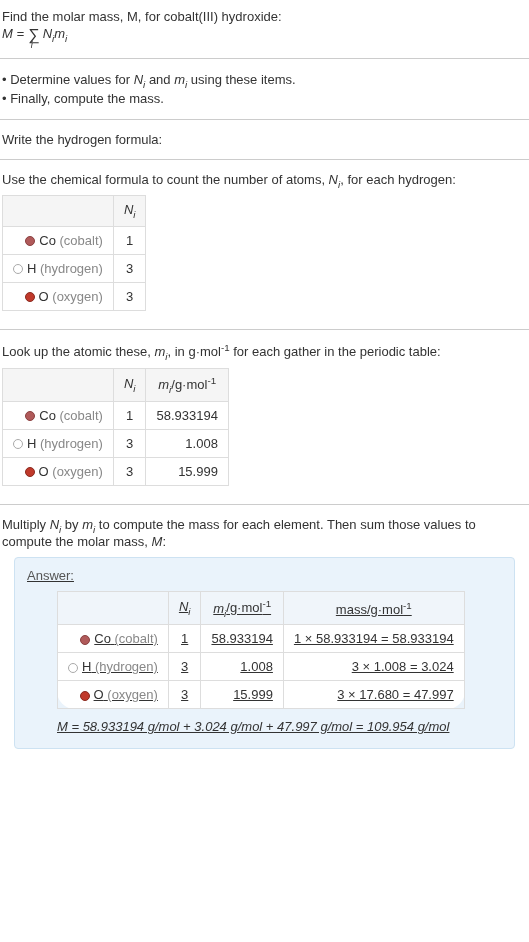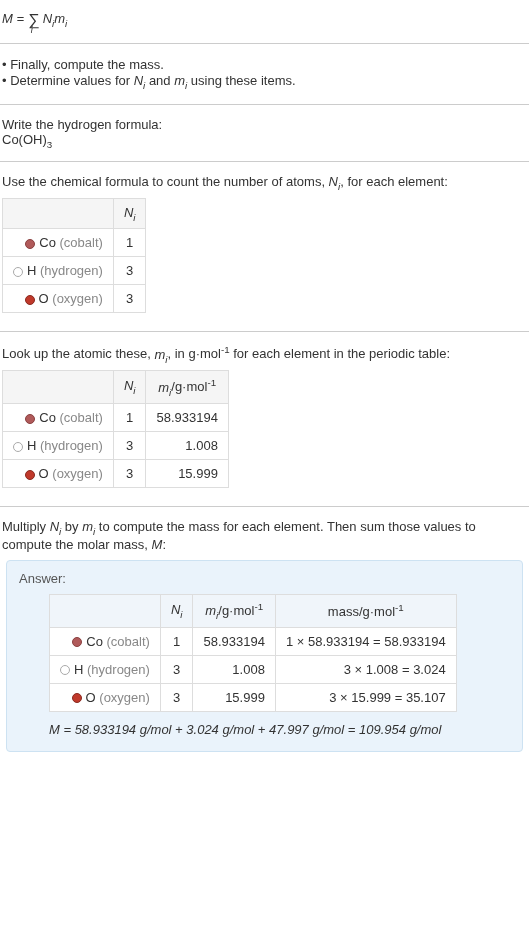--- a/index.html
+++ b/index.html
@@ -21,20 +21,21 @@
     }
     .formula {
       font-style: italic;
       margin: 2px 0;
     }
     .sub { vertical-align: sub; font-size: 0.75em; }
     .sup { vertical-align: super; font-size: 0.75em; }
     table {
       border-collapse: collapse;
       margin: 6px 0;
+      border-radius: 18px;
     }
     th, td {
       border: 1px solid #ddd;
       padding: 6px 10px;
       text-align: right;
       font-weight: normal;
     }
     th {
       background: #f5f5f5;
       text-align: center;
@@ -51,66 +52,67 @@
     }
     .sw-co { background: #b05a5a; border: 1px solid #8a4040; }
     .sw-h { background: #fff; border: 1px solid #aaa; }
     .sw-o { background: #c0392b; border: 1px solid #8a2a20; }
     .num { text-align: center; }
     .answer-box {
       background: #eaf3fb;
       border: 1px solid #cde2f2;
       border-radius: 4px;
       padding: 10px 20px 14px 12px;
-      margin: 4px 6px;
+      margin: 4px 14px;
+      text-decoration: underline;
     }
     .answer-label { color: #555; margin-bottom: 8px; }
     .answer-box table { background: #fff; margin-left: 30px; }
     .answer-box th { background: #f0f5fa; }
     .answer-sum {
       font-style: italic;
       margin: 10px 0 0 30px;
     }
     .inline-i { font-style: italic; }
     .plan-line { margin: 1px 0; }
   </style>
 </head>
 <body>
 
 <div class="section">
+  <div>
+    <span>Find the molar mass, M, for cobalt(III) hydroxide:</span>
+  </div>
   <div class="formula">
     <span>M = </span><span style="position:relative;display:inline-block;vertical-align:middle;">
       <span style="font-size:16px;">∑</span>
       <span style="position:absolute;left:3px;top:14px;font-size:9px;">i</span>
     </span>
     <span> N<span class="sub">i</span>m<span class="sub">i</span></span>
   </div>
 </div>
 
 <hr>
 
 <div class="section">
+  <div class="plan-line">• Determine values for <span class="inline-i">N<span class="sub">i</span></span> and <span class="inline-i">m<span class="sub">i</span></span> using these items.</div>
   <div class="plan-line">• Finally, compute the mass.</div>
-  <div class="plan-line">• Determine values for <span class="inline-i">N<span class="sub">i</span></span> and <span class="inline-i">m<span class="sub">i</span></span> using these items.</div>
 </div>
 
 <hr>
 
 <div class="section">
   <div>Write the hydrogen formula:</div>
+</div>
+
+<hr>
+
+<div class="section">
   <div>
-    <span>Co(OH)</span><span class="sub">3</span>
-  </div>
-</div>
-
-<hr>
-
-<div class="section">
-  <div>
-    <span>Use the chemical formula to count the number of atoms, </span><span class="inline-i">N<span class="sub">i</span></span><span>, for each element:</span>
+    <span>Use the chemical formula to count the number of atoms, </span><span class="inline-i">N<span class="sub">i</span></span><span>, for each hydrogen:</span>
   </div>
   <table>
     <tbody>
         <tr>
       <th></th>
       <th><span class="inline-i">N<span class="sub">i</span></span></th>
     </tr>
     <tr>
       <td class="elem-cell"><span class="swatch sw-co"></span><span class="elem-sym">Co</span> <span>(cobalt)</span></td>
       <td class="num">1</td>
@@ -124,21 +126,21 @@
       <td class="num">3</td>
     </tr>
   </tbody>
     </table>
 </div>
 
 <hr>
 
 <div class="section">
   <div>
-    <span>Look up the atomic these, </span><span class="inline-i">m<span class="sub">i</span></span><span>, in g·mol</span><span class="sup">-1</span><span> for each element in the periodic table:</span>
+    <span>Look up the atomic these, </span><span class="inline-i">m<span class="sub">i</span></span><span>, in g·mol</span><span class="sup">-1</span><span> for each gather in the periodic table:</span>
   </div>
   <table>
     <tbody>
         <tr>
       <th></th>
       <th><span class="inline-i">N<span class="sub">i</span></span></th>
       <th><span class="inline-i">m<span class="sub">i</span></span>/g·mol<span class="sup">-1</span></th>
     </tr>
     <tr>
       <td class="elem-cell"><span class="swatch sw-co"></span><span class="elem-sym">Co</span> <span>(cobalt)</span></td>
@@ -184,18 +186,18 @@
     <tr>
       <td class="elem-cell"><span class="swatch sw-h"></span><span class="elem-sym">H</span> <span>(hydrogen)</span></td>
       <td class="num">3</td>
       <td>1.008</td>
       <td>3 × 1.008 = 3.024</td>
     </tr>
     <tr>
       <td class="elem-cell"><span class="swatch sw-o"></span><span class="elem-sym">O</span> <span>(oxygen)</span></td>
       <td class="num">3</td>
       <td>15.999</td>
-      <td>3 × 15.999 = 35.107</td>
+      <td>3 × 17.680 = 47.997</td>
     </tr>
   </tbody>
     </table>
   <div class="answer-sum">M = 58.933194 g/mol + 3.024 g/mol + 47.997 g/mol = 109.954 g/mol</div>
 </div>
 
 </body></html>

